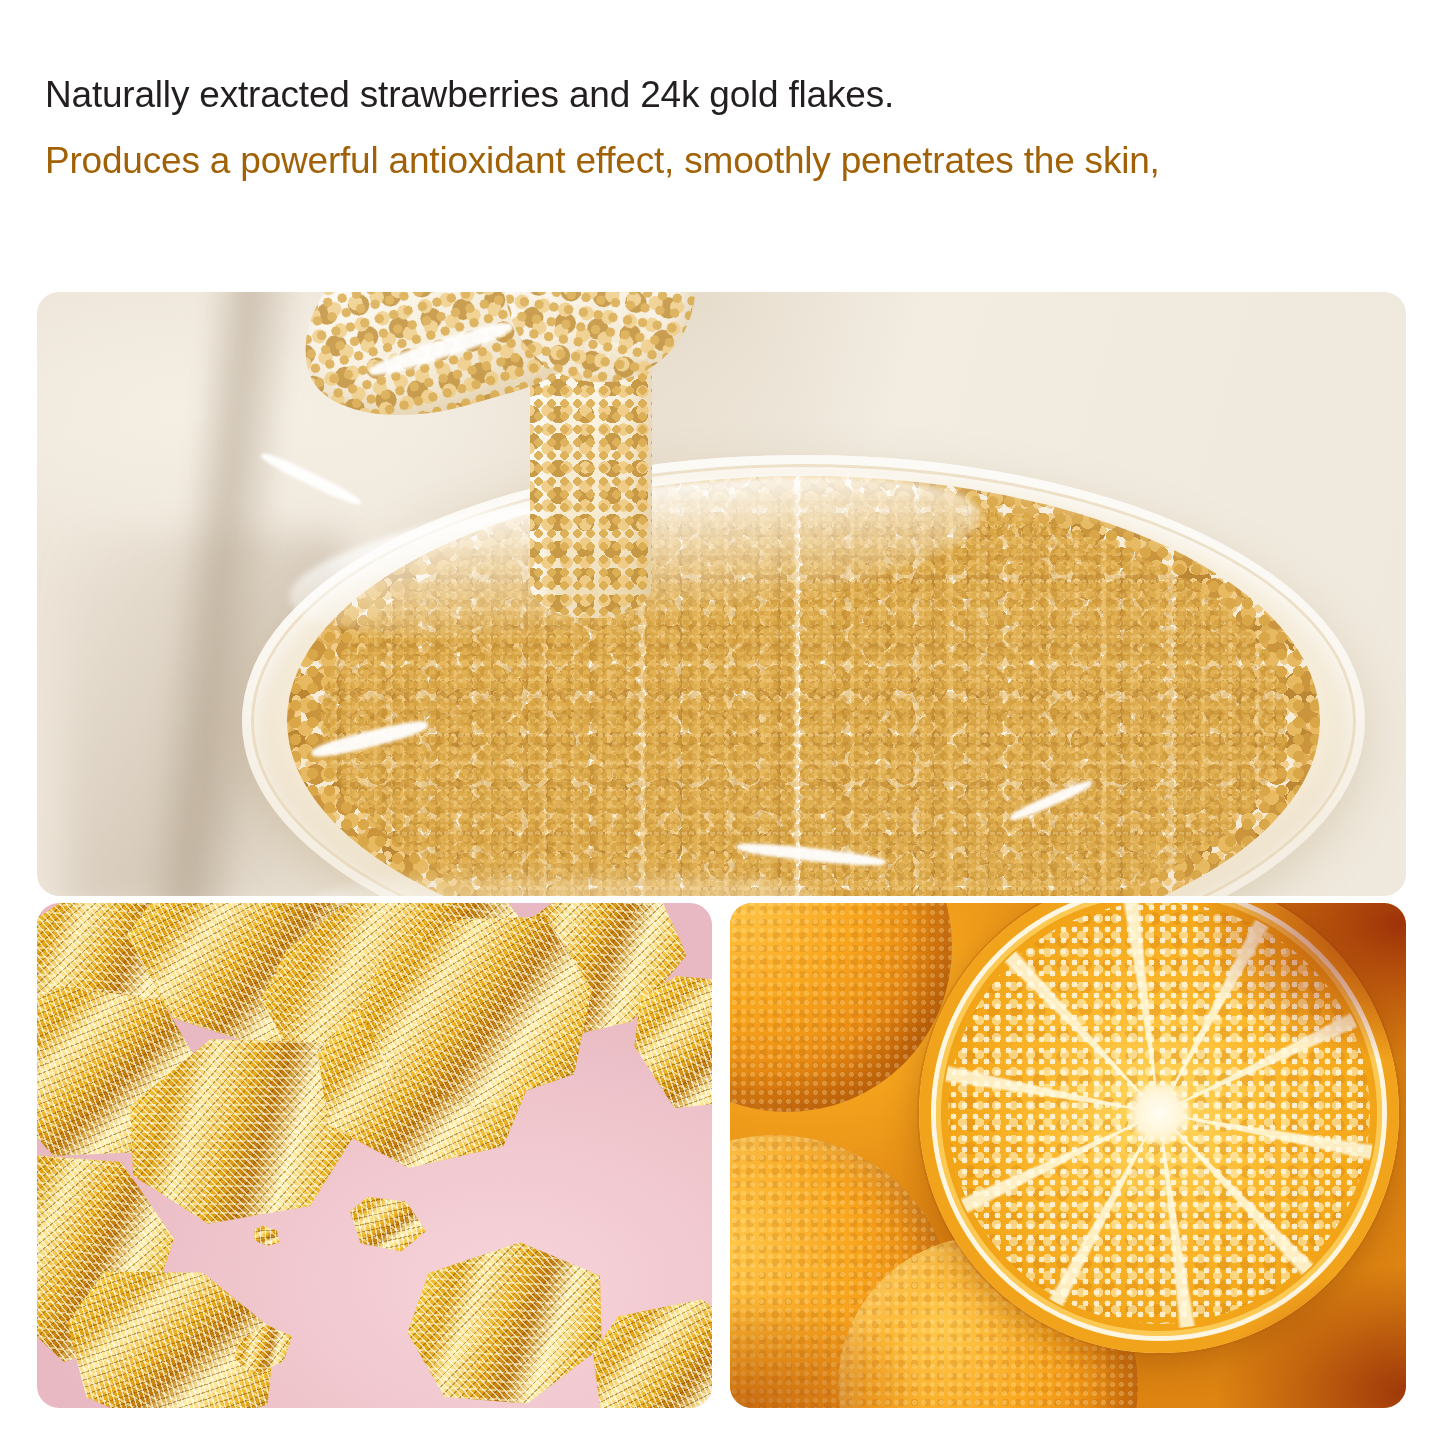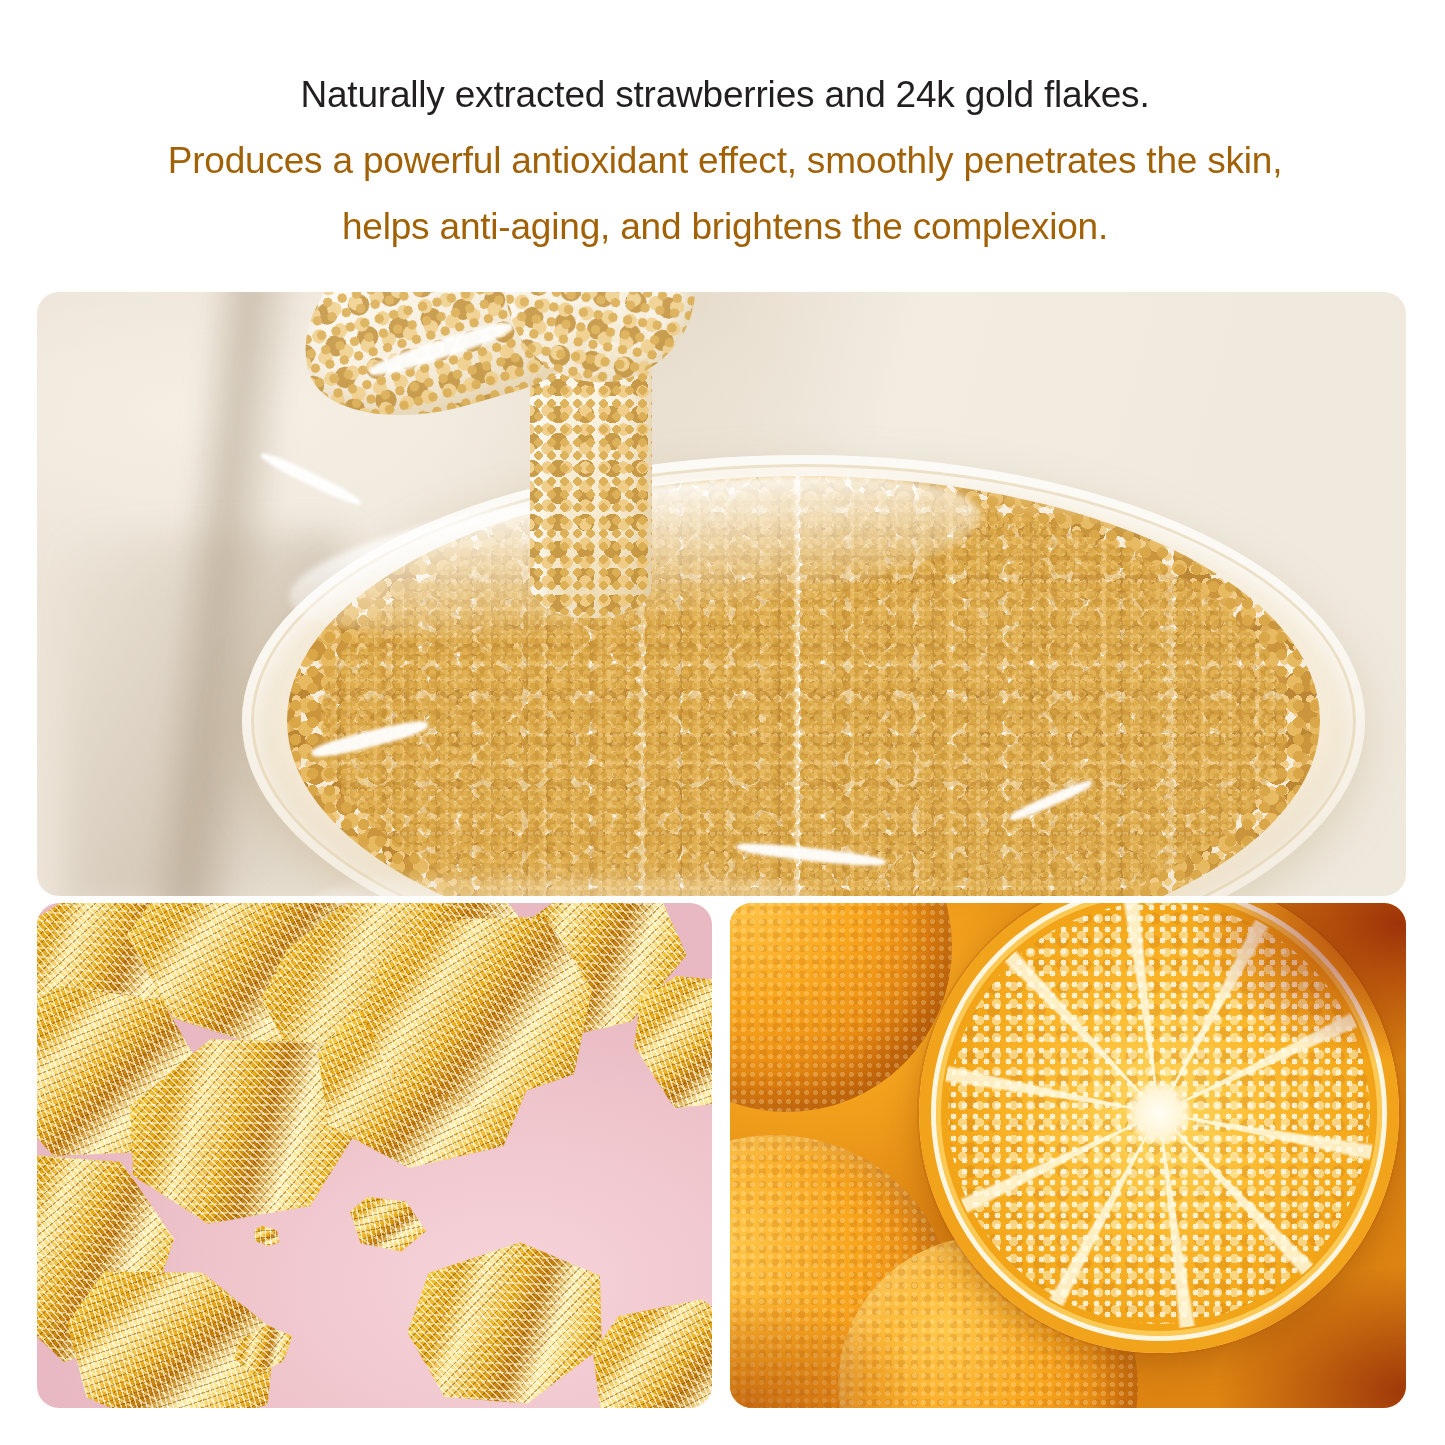--- a/index.html
+++ b/index.html
@@ -10,21 +10,20 @@
     font-family:"Liberation Sans", sans-serif;
     overflow:hidden;
     position:relative;
   }
 
   
   .copy-block {
     position:absolute;
     left:45px; top:62px;
     width:1360px;
-    text-align:center;
   }
   .copy-line {
     font-size:37px;
     line-height:66px;
     letter-spacing:-0.2px;
     white-space:nowrap;
     font-weight:400;
   }
   .copy-line.lead   { color:#231f20; }
   .copy-line.accent { color:#a16207; }
@@ -305,21 +304,20 @@
     border-radius:50%;
     background:radial-gradient(circle, #fffdf4 0%, #fff6d9 45%, rgba(255,246,217,0) 72%);
   }
 </style>
 </head>
 <body>
 
 <div class="copy-block">
   <div class="copy-line lead">Naturally extracted strawberries and 24k gold flakes.</div>
   <div class="copy-line accent">Produces a powerful antioxidant effect, smoothly penetrates the skin,</div>
-  <div class="copy-line accent">helps anti-aging, and brightens the complexion.</div>
 </div>
 
 <div class="panel" id="panel-serum">
   <div class="wall-shadow"></div>
   <div class="wall-shadow2"></div>
 
   <div class="dish">
     <div class="flecks"></div>
     <div class="flecks fine"></div>
     <div class="dish-rim"></div>

